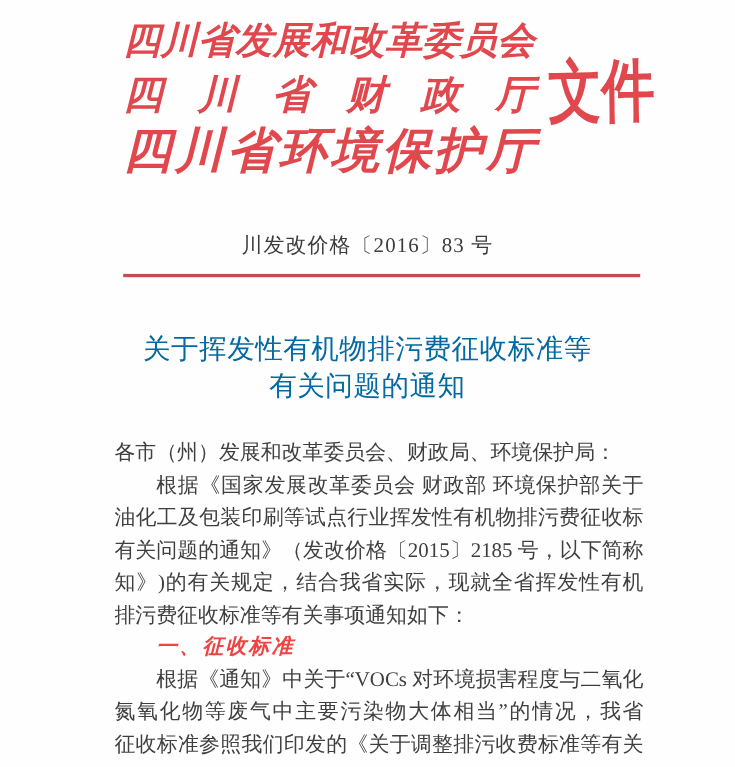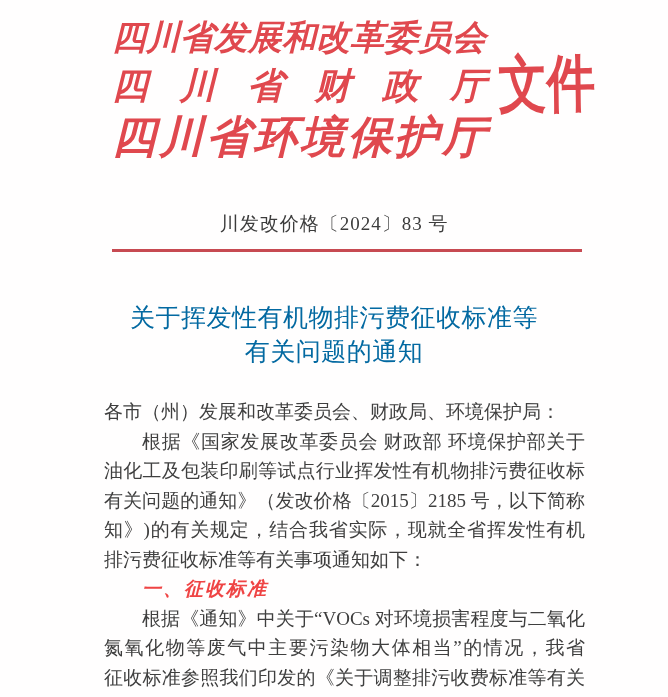--- a/index.html
+++ b/index.html
@@ -109,21 +109,21 @@
 <div class="page">
 
   <div class="org-block">
     <div class="org l1">四川省发展和改革委员会</div>
     <div class="org l2">四川省财政厅</div>
     <div class="org l3">四川省环境保护厅</div>
   </div>
 
   <div class="docword">文件</div>
 
-  <div class="docnum">川发改价格〔2024〕83 号</div>
+  <div class="docnum">川发改价格〔2016〕83 号</div>
 
   <div class="redline"></div>
 
   <div class="title">
     <div>关于挥发性有机物排污费征收标准等</div>
     <div>有关问题的通知</div>
   </div>
 
   <div class="body">
     <div class="bl">各市（州）发展和改革委员会、财政局、环境保护局：</div>

